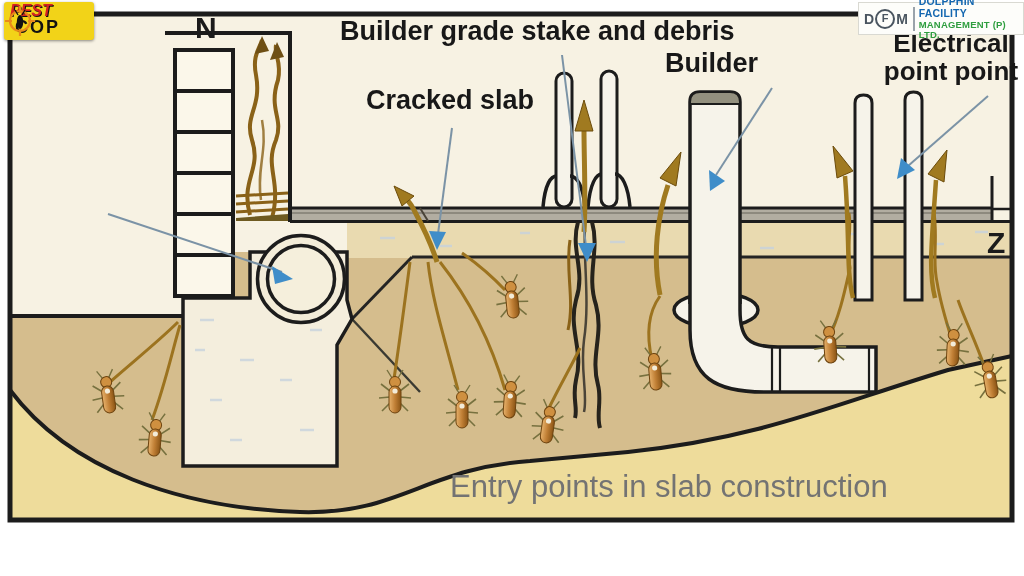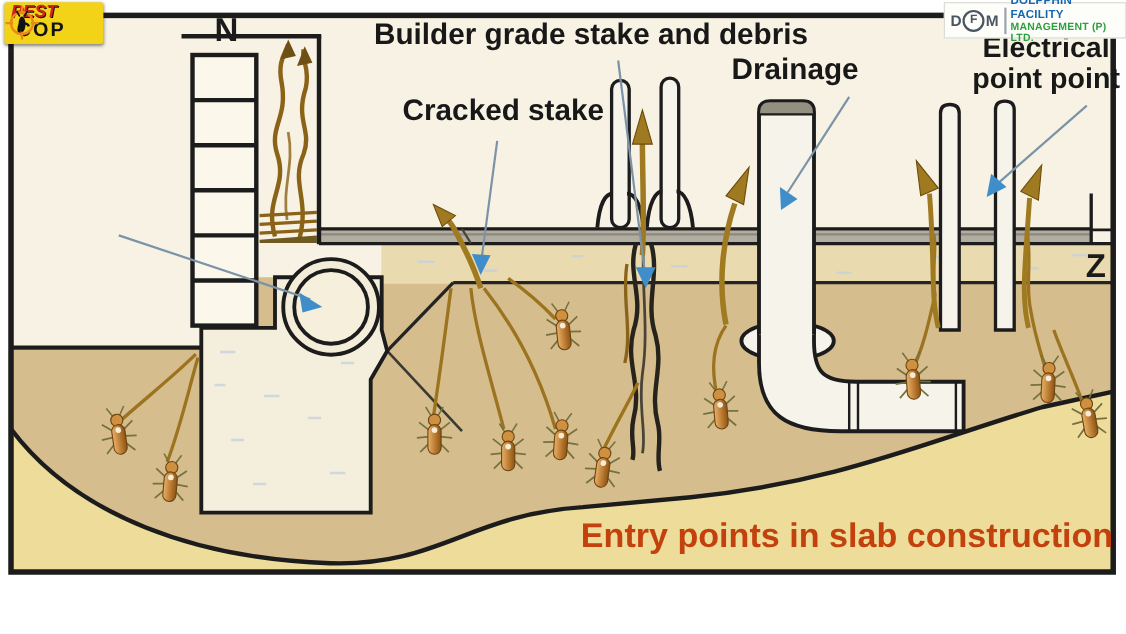--- a/index.html
+++ b/index.html
@@ -2,22 +2,22 @@
 <html><head>
 <meta charset="utf-8">
 <style>
   html,body{margin:0;padding:0;background:#fff;}
   .stage{position:relative;width:1024px;height:576px;background:#ffffff;overflow:hidden;
          font-family:"Liberation Sans",sans-serif;}
   .stage svg{position:absolute;left:0;top:0;}
   .label{position:absolute;color:#181818;font-weight:700;line-height:1.06;white-space:pre;}
   .lbl-big{font-size:27px;}
   .lbl-med{font-size:26px;}
-  .caption{position:absolute;left:450px;top:469px;width:562px;text-align:right;
-           font-size:31px;font-weight:700;color:#c2410c;}
+  .caption{position:absolute;left:450px;top:469px;width:562px;text-align:left;
+           font-size:31px;font-weight:400;color:#737373;}
   .break-sym{position:absolute;font-size:30px;font-weight:700;color:#1b1b1b;}
   
   .pestcop{position:absolute;left:4px;top:2px;width:90px;height:38px;background:#f2d318;
            border-radius:3px;box-shadow:0 1px 3px rgba(0,0,0,.45);}
   .pestcop .pest{position:absolute;left:6px;top:0px;font-style:italic;font-weight:900;
                  font-size:16px;color:#d42222;text-shadow:1px 1px 0 #111;}
   .pestcop .cop{position:absolute;left:11px;top:15px;font-weight:900;
                 font-size:18px;color:#121212;letter-spacing:2px;}
   .pestcop svg{position:absolute;right:2px;top:3px;}
   
@@ -189,23 +189,23 @@
     <polygon points="587,262 578,243 596,243" fill="#3f8dc9"></polygon>
     <path d="M772,88 L716,175" stroke="#7b93a6" stroke-width="2" fill="none"></path>
     <polygon points="710,191 709,170 725,181" fill="#3f8dc9"></polygon>
     <path d="M988,96 L908,166" stroke="#7b93a6" stroke-width="2" fill="none"></path>
     <polygon points="897,179 901,158 915,170" fill="#3f8dc9"></polygon>
   </g>
 
   <rect x="10" y="14" width="1002" height="506" fill="none" stroke="#1c1c1c" stroke-width="5"></rect>
 </svg>
 
-<div class="label lbl-big" style="left:366px;top:86px;">Cracked stake</div>
+<div class="label lbl-big" style="left:366px;top:86px;">Cracked slab</div>
 <div class="label lbl-big" style="left:340px;top:17px;">Builder grade stake and debris</div>
-<div class="label lbl-big" style="left:665px;top:49px;">Drainage</div>
+<div class="label lbl-big" style="left:665px;top:49px;">Builder</div>
 <div class="label lbl-med" style="left:852px;top:30px;width:150px;text-align:center;margin-left:24px;"><span>Electrical</span><br><span>point point</span></div>
 <div class="caption">Entry points in slab construction</div>
 <div class="break-sym" style="left:195px;top:11px;">N</div>
 <div class="break-sym" style="left:987px;top:226px;">Z</div>
 
 <div class="pestcop">
   <span class="pest">PEST</span>
   <span class="cop">COP</span>
   <svg width="32" height="32" viewBox="0 0 32 32">
     <circle cx="16" cy="16" r="10" fill="none" stroke="#e8891a" stroke-width="2.2"></circle>

